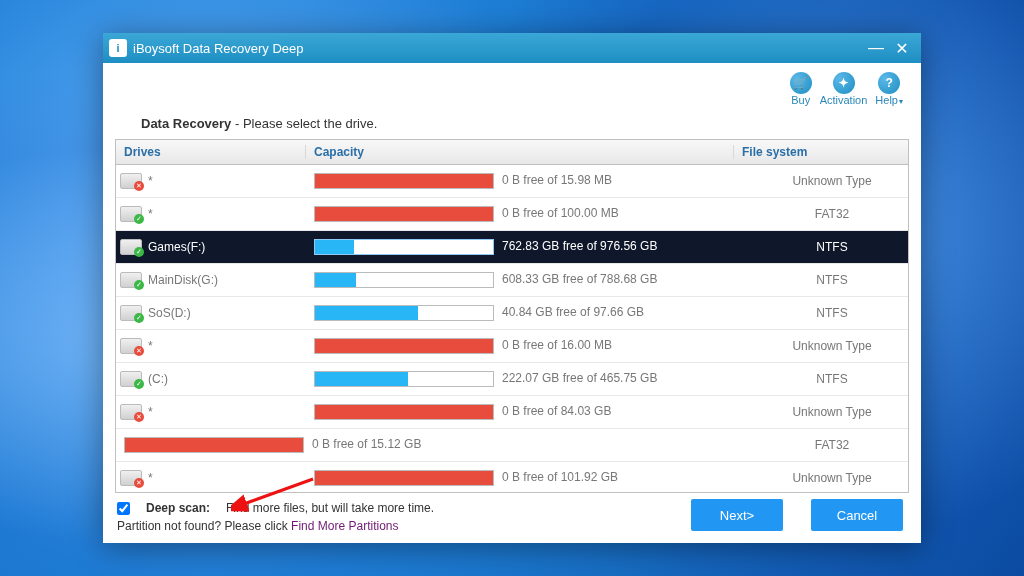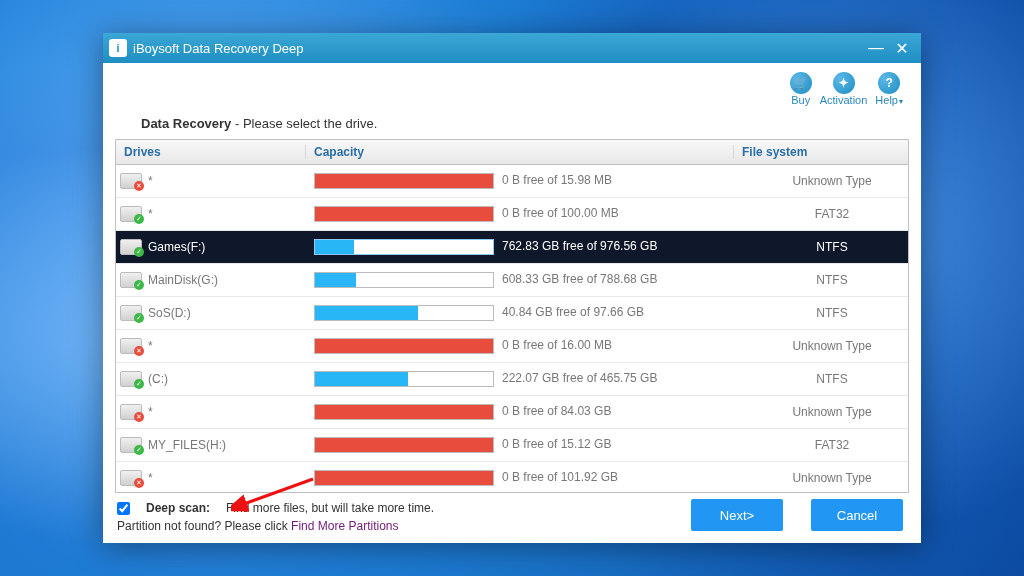--- a/index.html
+++ b/index.html
@@ -256,26 +256,20 @@
             </div>
             <div class="capacity-cell">
               <div class="bar-outer">
                 <div class="bar-fill red" style="width:100%"></div>
               </div>
               <span class="capacity-text">0 B free of 84.03 GB</span>
             </div>
             <div class="fs-cell">Unknown Type</div>
           </div>
           <div class="row">
-            <div class="drive-cell">
-              <div class="drive-icon">
-                <div class="drive-status ok">✓</div>
-              </div>
-              <span>MY_FILES(H:)</span>
-            </div>
             <div class="capacity-cell">
               <div class="bar-outer">
                 <div class="bar-fill red" style="width:100%"></div>
               </div>
               <span class="capacity-text">0 B free of 15.12 GB</span>
             </div>
             <div class="fs-cell">FAT32</div>
           </div>
           <div class="row">
             <div class="drive-cell">

